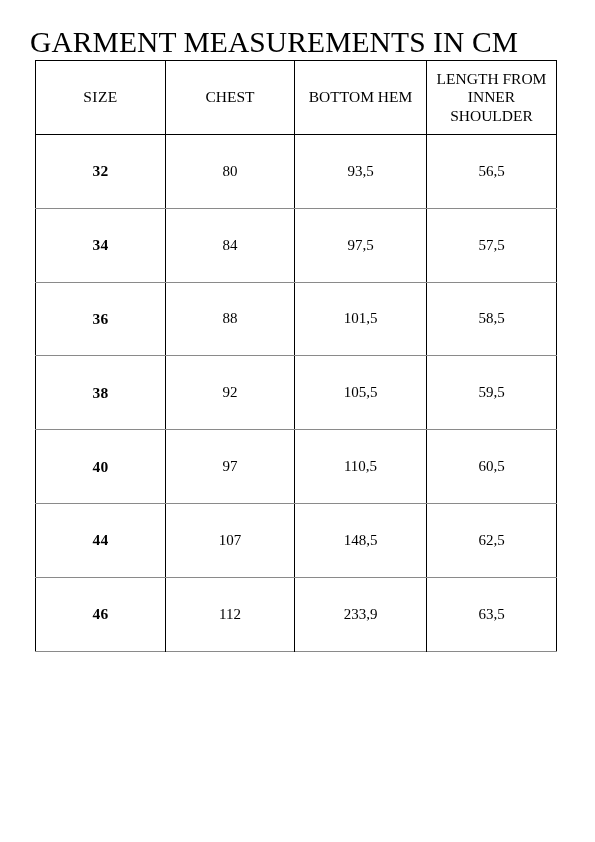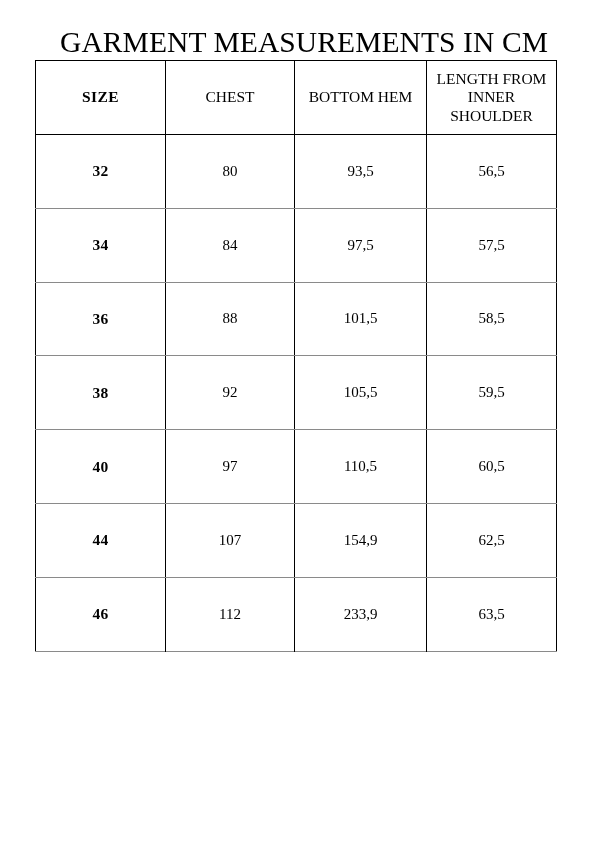--- a/index.html
+++ b/index.html
@@ -21,21 +21,20 @@
     height: 842px;
     box-sizing: border-box;
   }
 
   
   .title {
     position: absolute;
     left: 30px;
     top: 26px;
     width: 548px;
-    text-align: center;
     font-size: 29.5px;
     line-height: 32px;
     font-weight: 400;
     letter-spacing: 0.1px;
     white-space: nowrap;
     color: #000000;
   }
 
   
   .table-wrap {
@@ -68,21 +67,21 @@
     vertical-align: middle;
     font-weight: 400;
     font-size: 15.5px;
     line-height: 18.5px;
     border-right: 1.6px solid #000000;
     border-bottom: 1.6px solid #000000;
     box-sizing: border-box;
   }
   thead th:last-child { border-right: none; }
   thead th.size-head {
-    font-weight: 700;
+    font-weight: 400;
     font-size: 15.5px;
     letter-spacing: 0.4px;
   }
 
   
   tbody td {
     height: 73.8px;
     padding: 8px 6px;
     text-align: center;
     vertical-align: middle;
@@ -158,21 +157,21 @@
           <td class="size-cell">40</td>
           <td>97</td>
           <td>110,5</td>
           <td>60,5</td>
         </tr>
 
 
         <tr>
           <td class="size-cell">44</td>
           <td>107</td>
-          <td>154,9</td>
+          <td>148,5</td>
           <td>62,5</td>
         </tr>
 
         <tr>
           <td class="size-cell">46</td>
           <td>112</td>
           <td>233,9</td>
           <td>63,5</td>
         </tr>
 

